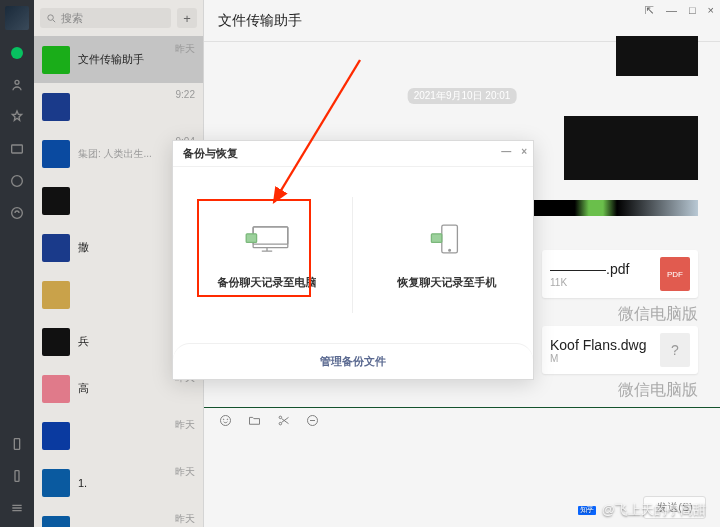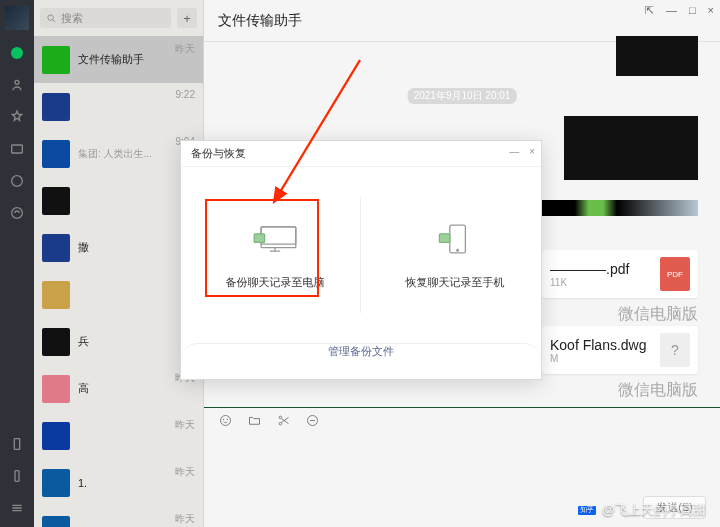--- a/index.html
+++ b/index.html
@@ -37,30 +37,30 @@
   .file-card .fname { color: #222; font-size: 14px; white-space: nowrap; overflow: hidden; text-overflow: ellipsis; }
   .file-card .fsize { color: #aaa; }
   .file-card .ficon { width: 30px; height: 34px; background: #e15b4f; border-radius: 2px; color: #fff; display: flex; align-items: center; justify-content: center; font-size: 8px; }
   .file-card .ficon.q { background: #eee; color: #999; font-size: 14px; }
   .file-status { position: absolute; right: 22px; font-size: 16px; color: #aaa; }
   .inputbar { position: absolute; left: 0; right: 0; bottom: 0; height: 120px; border-top: 1px solid #14532d; background: #f5f5f5; }
   .inputbar .tools { height: 28px; display: flex; align-items: center; gap: 14px; padding: 0 14px; color: #777; }
   .inputbar .tools svg { width: 15px; height: 15px; }
   .sendbtn { position: absolute; right: 14px; bottom: 8px; font-size: 11px; color: #888; padding: 3px 12px; border: 1px solid #ddd; border-radius: 3px; background: #fcfcfc; }
 
-  .dialog { position: absolute; left: 180px; top: 140px; width: 362px; height: 240px; background: #fff; border: 1px solid #dadada; box-shadow: 0 4px 20px rgba(0,0,0,0.15); }
+  .dialog { position: absolute; left: 172px; top: 140px; width: 362px; height: 240px; background: #fff; border: 1px solid #dadada; box-shadow: 0 4px 20px rgba(0,0,0,0.15); font-weight: bold; }
   .dlg-header { height: 26px; display: flex; align-items: center; padding: 0 10px; font-size: 11px; color: #333; border-bottom: 1px solid #f0f0f0; }
   .dlg-wc { position: absolute; right: 6px; top: 5px; display: flex; gap: 10px; color: #999; font-size: 10px; }
   .dlg-body { position: absolute; top: 26px; bottom: 36px; left: 0; right: 0; display: flex; }
   .opt { flex: 1; display: flex; flex-direction: column; align-items: center; justify-content: center; gap: 14px; position: relative; padding-left: 8px; }
   .opt .lab { font-size: 11px; color: #333; }
   .opt:first-child::after { content: ""; position: absolute; right: 0; top: 30px; bottom: 30px; width: 1px; background: #eee; }
   .opt .pic svg { width: 52px; height: 36px; }
   .hl { position: absolute; border: 2px solid #ff2a00; }
-  .dlg-footer { position: absolute; bottom: 0; left: 0; right: 0; height: 36px; display: flex; justify-content: center; font-size: 11px; color: #5b6a91; border-top: 1px solid #f0f0f0; border-radius: 17px; }
+  .dlg-footer { position: absolute; bottom: 0; left: 0; right: 0; height: 36px; display: flex; align-items: center; justify-content: center; font-size: 11px; color: #5b6a91; border-top: 1px solid #f0f0f0; border-radius: 17px; }
 
   .arrow { position: absolute; pointer-events: none; }
   .watermark { position: absolute; right: 14px; bottom: 8px; color: rgba(255,255,255,0.8); text-shadow: 0 1px 2px rgba(0,0,0,0.5); font-size: 13px; display: flex; align-items: center; gap: 6px; }
   .watermark .zhlogo { width: 18px; height: 9px; background: #0a66ff; color: #fff; font-size: 7px; display: flex; align-items: center; justify-content: center; border-radius: 1px; letter-spacing: -0.5px; }
 </style>
 </head>
 <body>
 
 <div class="leftbar">
   <div class="avatar"></div>

